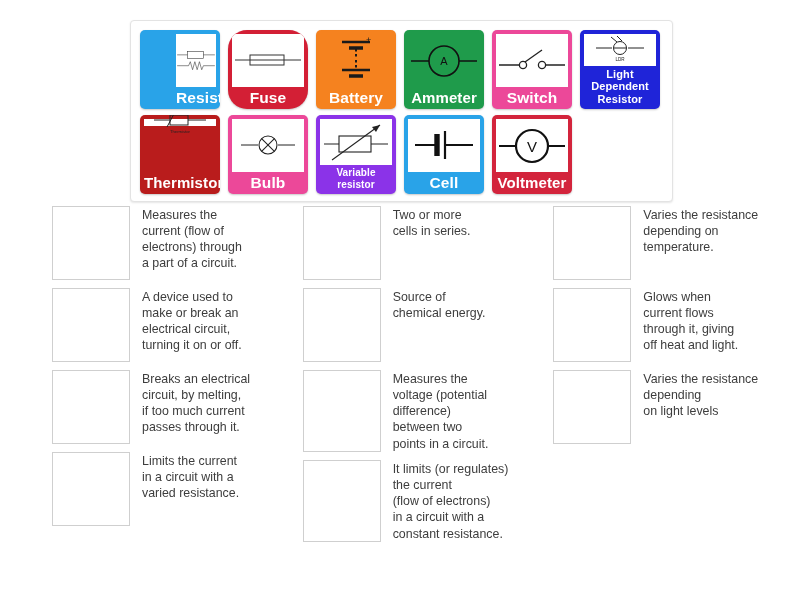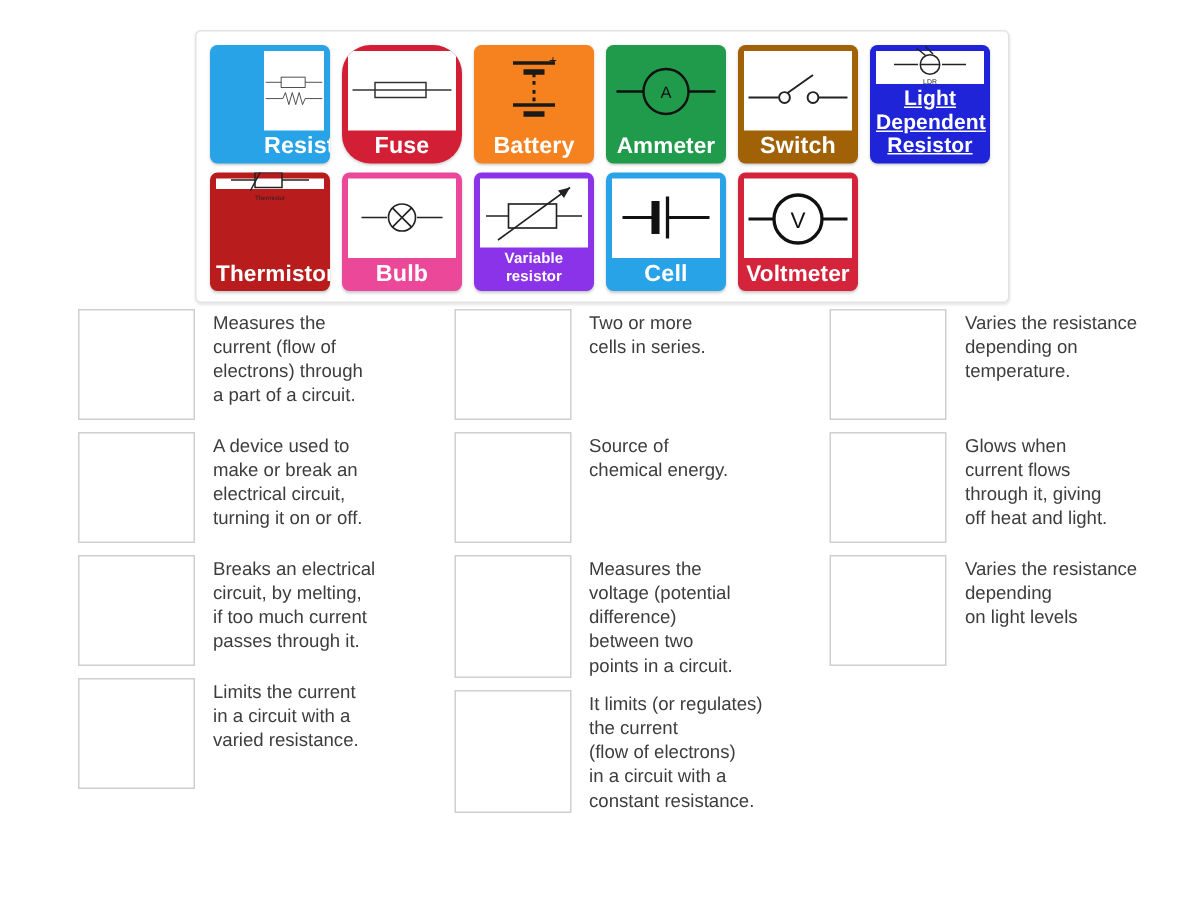--- a/index.html
+++ b/index.html
@@ -52,21 +52,21 @@
     text-align:center;
     color:#ffffff;
     font-weight:700;
     line-height:1.0;
     letter-spacing:.1px;
     padding:3px 0 4px 0;
     white-space:nowrap;
   }
   .card-label.big{font-size:15.5px;}
   .card-label.mid{font-size:15px;}
-  .card-label.small{font-size:14px;white-space:normal;line-height:1.12;padding-top:2px;text-decoration:underline;}
+  .card-label.small{font-size:11px;white-space:normal;line-height:1.12;padding-top:2px;}
   .card-label.xsmall{font-size:10px;white-space:normal;line-height:1.15;padding-top:2px;}
   .spacer-card{width:80px;height:79px;}
 
   
   #answer-grid{
     position:absolute;
     left:52px; top:206px;
     width:740px;
     display:flex;
     gap:12px;
@@ -142,21 +142,21 @@
           <div class="sym">
             <svg width="68" height="34" viewBox="0 0 68 34">
               <line x1="1" y1="17" x2="19" y2="17" stroke="#111" stroke-width="1.6"></line>
               <circle cx="34" cy="17" r="15" fill="none" stroke="#111" stroke-width="1.6"></circle>
               <line x1="49" y1="17" x2="67" y2="17" stroke="#111" stroke-width="1.6"></line>
               <text x="34" y="21" font-size="11" fill="#111" text-anchor="middle" font-family="Liberation Sans, sans-serif">A</text>
             </svg>
           </div>
           <div class="card-label mid">Ammeter</div>
         </div>
-        <div class="card" style="background: #a16207;">
+        <div class="card" style="background: #ec4899;">
           <div class="sym boxed">
             <svg width="70" height="26" viewBox="0 0 70 26">
               <line x1="2" y1="18" x2="22" y2="18" stroke="#222" stroke-width="1.3"></line>
               <circle cx="26" cy="18" r="3.6" fill="none" stroke="#222" stroke-width="1.3"></circle>
               <line x1="28" y1="15" x2="45" y2="3" stroke="#222" stroke-width="1.3"></line>
               <circle cx="45" cy="18" r="3.6" fill="none" stroke="#222" stroke-width="1.3"></circle>
               <line x1="49" y1="18" x2="68" y2="18" stroke="#222" stroke-width="1.3"></line>
             </svg>
           </div>
           <div class="card-label big">Switch</div>

